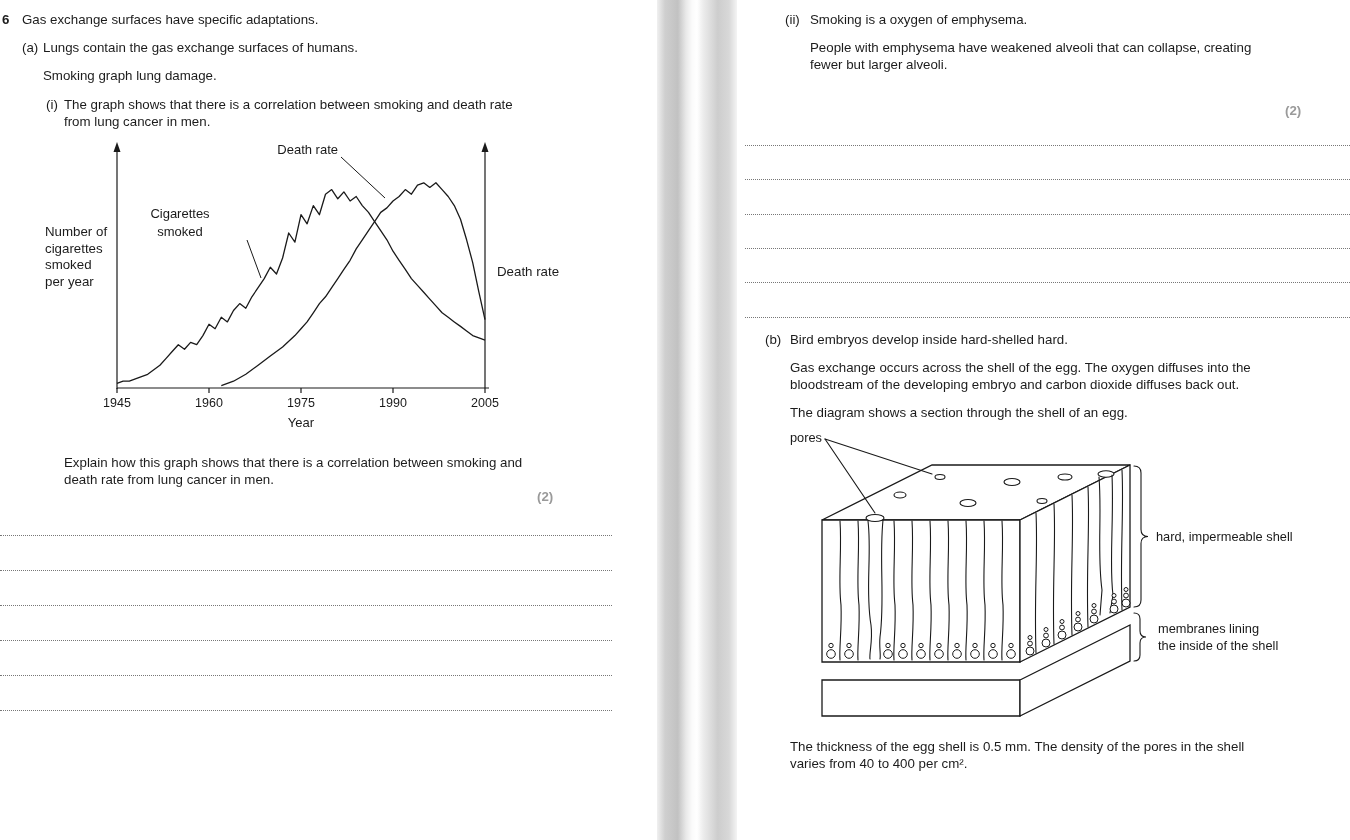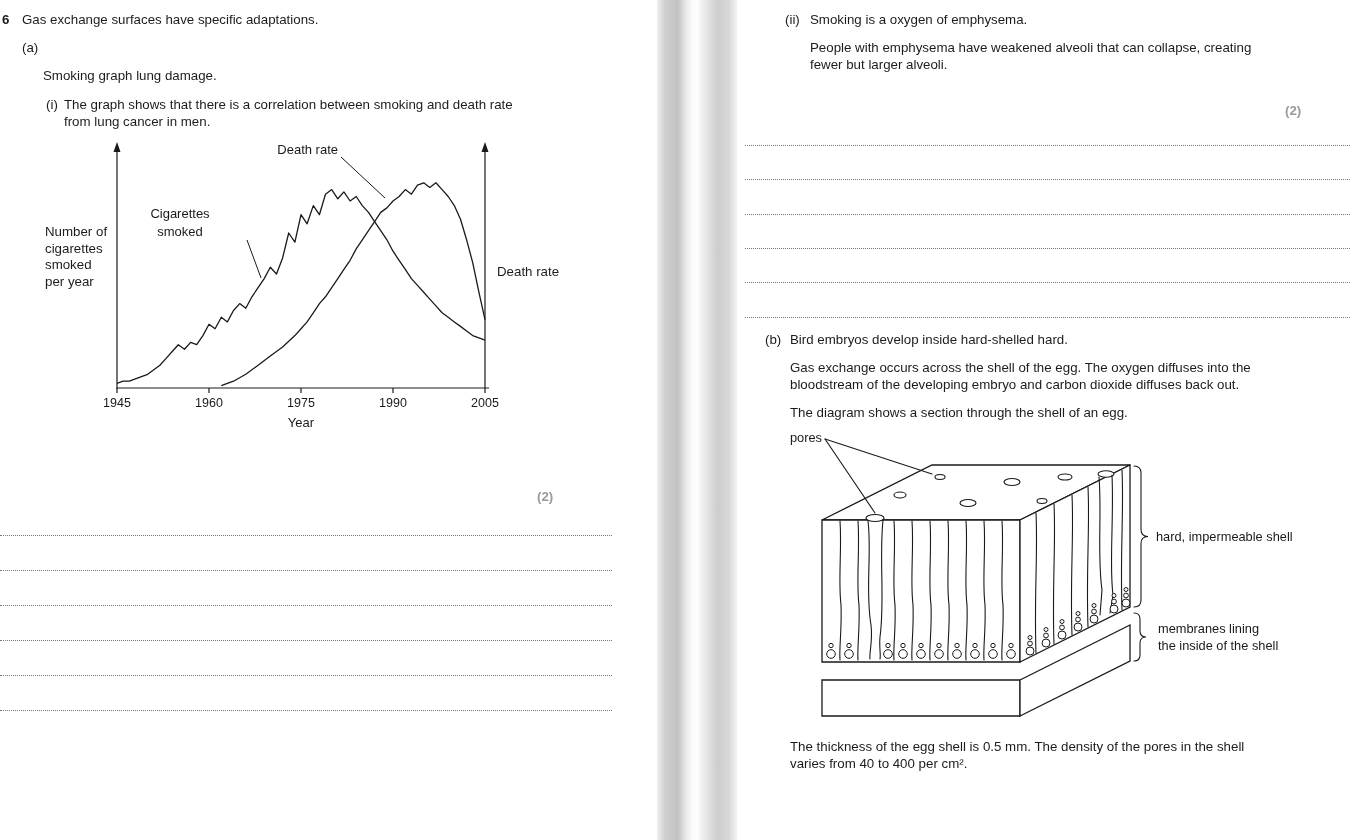--- a/index.html
+++ b/index.html
@@ -31,20 +31,21 @@
   .bub{fill:#ffffff;stroke:#1a1a1a;stroke-width:1}
 </style>
 </head>
 <body>
 
 <div class="page page-left">
   <div class="t bold" style="left:2px;top:12px">6</div>
   <div class="t" style="left:22px;top:12px">Gas exchange surfaces have specific adaptations.</div>
 
   <div class="t" style="left:22px;top:40px">(a)</div>
+  <div class="t" style="left:43px;top:40px">Lungs contain the gas exchange surfaces of humans.</div>
   <div class="t" style="left:43px;top:68px">Smoking graph lung damage.</div>
 
   <div class="t" style="left:46px;top:97px">(i)</div>
   <div class="t" style="left:64px;top:97px;width:460px">The graph shows that there is a correlation between smoking and death rate from lung cancer in men.</div>
 
   <div>
     <div class="t" style="left:45px;top:224px">
       <div>Number of</div>
       <div>cigarettes</div>
       <div>smoked</div>
@@ -74,20 +75,21 @@
         </g>
       <line x1="236" y1="17" x2="280" y2="58" class="ann-line"></line>
       <line x1="142" y1="100" x2="156" y2="138" class="ann-line"></line>
       <text x="233" y="14" text-anchor="end" class="ann">Death rate</text>
       <text x="75" y="78" text-anchor="middle" class="ann">Cigarettes</text>
       <text x="75" y="96" text-anchor="middle" class="ann">smoked</text>
       <text x="196" y="287" text-anchor="middle" class="ann">Year</text>
     </svg>
   </div>
 
+  <div class="t" style="left:64px;top:455px;width:478px">Explain how this graph shows that there is a correlation between smoking and death rate from lung cancer in men.</div>
   <div class="marks" style="left:537px;top:489px">(2)</div>
 
   <div id="left-lines">
       <div class="answer-line al-left" style="top: 535px;"></div>
       <div class="answer-line al-left" style="top: 570px;"></div>
       <div class="answer-line al-left" style="top: 605px;"></div>
       <div class="answer-line al-left" style="top: 640px;"></div>
       <div class="answer-line al-left" style="top: 675px;"></div>
       <div class="answer-line al-left" style="top: 710px;"></div>
     </div>

